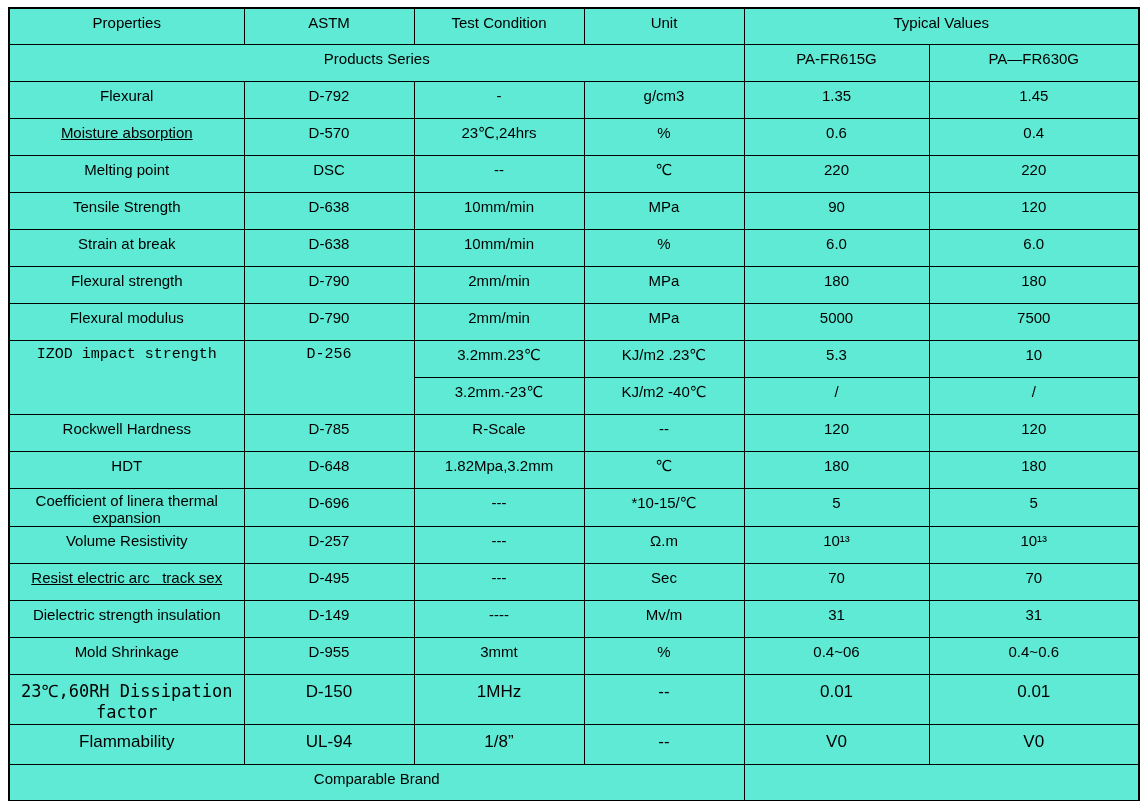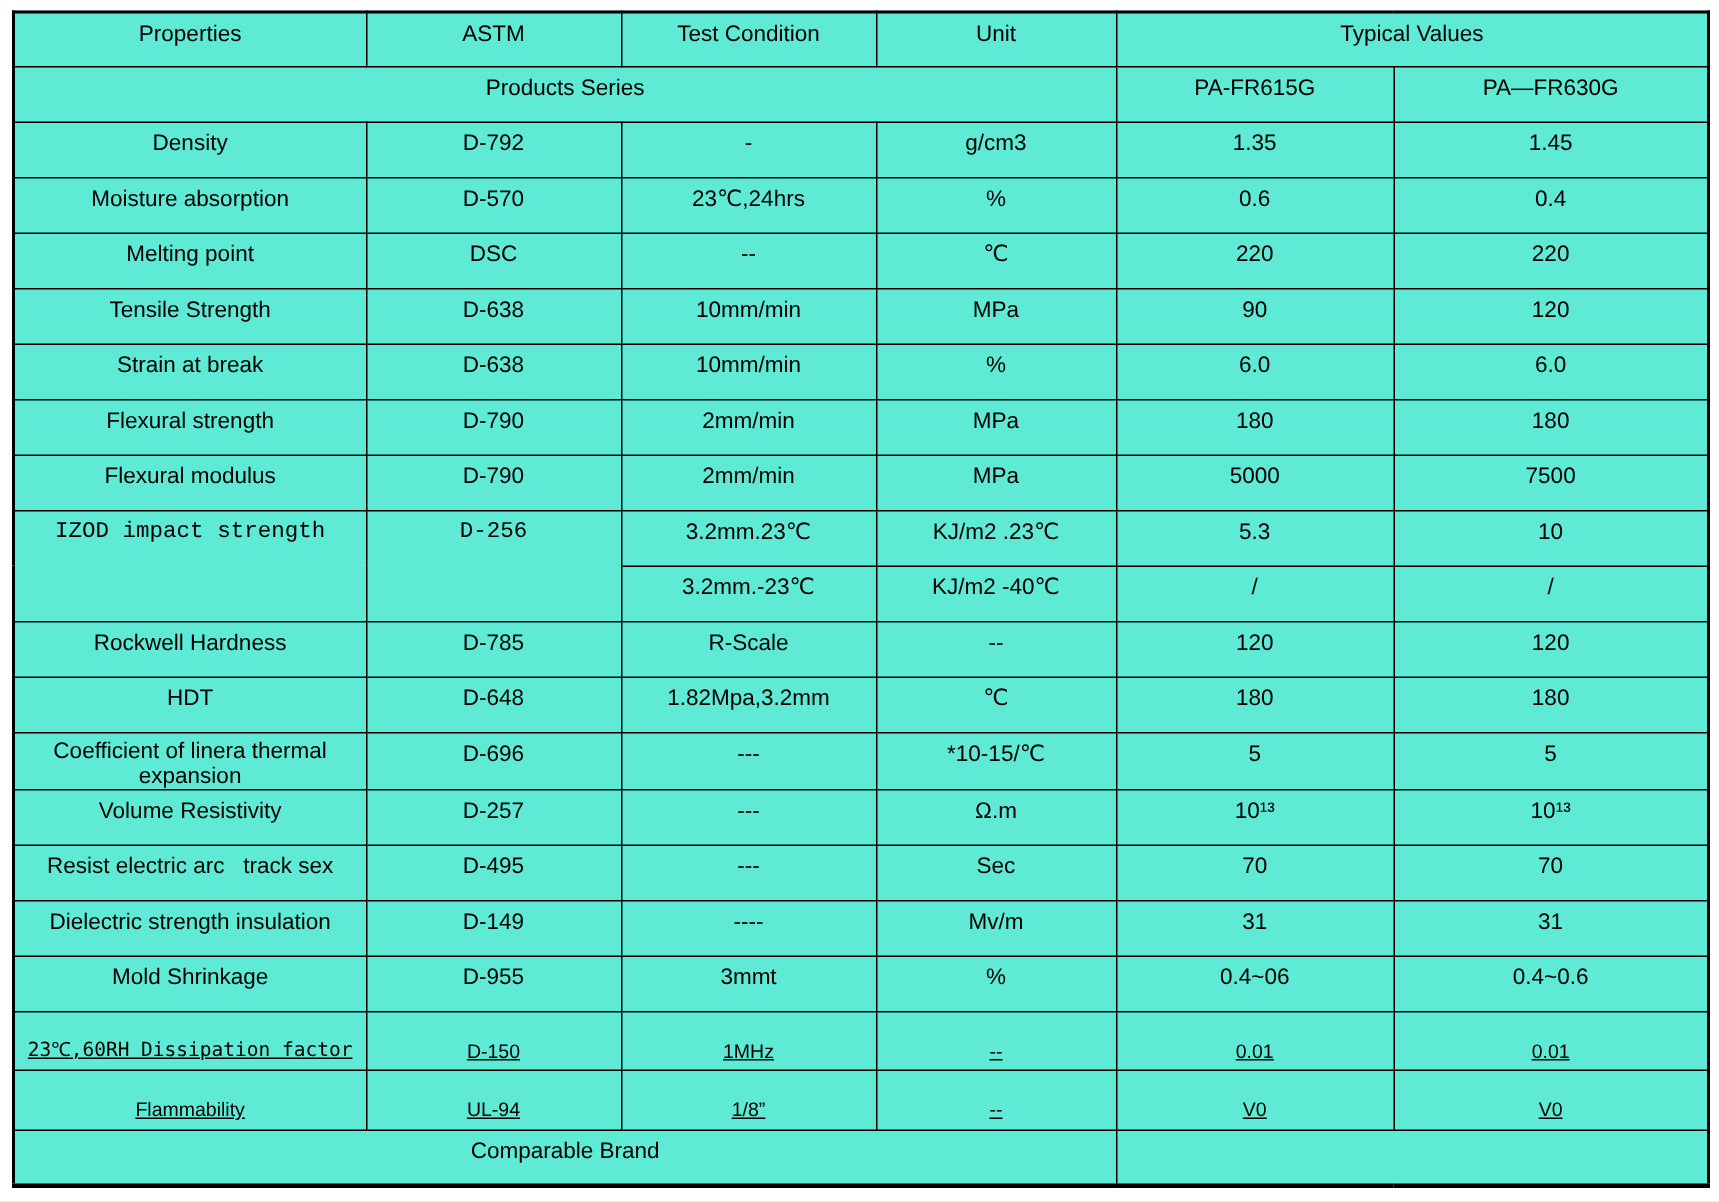--- a/index.html
+++ b/index.html
@@ -19,28 +19,28 @@
     border:1px solid #000;
     vertical-align:top;
     padding:5px 4px 0 4px;
     font-size:15px;
     line-height:1.25;
     text-align:center;
     overflow:hidden;
     word-wrap:break-word;
   }
   
-  td.al  { text-align:left; padding-left:12px; }   
+  td.al  { text-align:left; padding-left:12px;text-decoration:underline; }   
   td.al2 { text-align:left; padding-left:26px;margin-top:36px; }   
   td.ul  { text-align:left; padding-left:16px;margin-left:45px; }   
   td.thl { text-align:left; padding-left:6px; }    
   td.mid { vertical-align:middle; padding-top:0;font-family:Liberation Mono, monospace; } 
   td.series-label { text-align:center; padding-right:250px; } 
   td.grade { text-align:left; padding-left:15px; font-size:14px;margin-left:36px; }
-  tr.small td { font-size:13px; padding-top:18px;text-decoration:underline; }
+  tr.small td { font-size:17px; padding-top:6px; }
   td.mono {
     font-family:"DejaVu Sans Mono","Liberation Mono",monospace;
     font-size:13.5px; padding-left:3px; text-align:left;
   }
 </style>
 </head>
 <body>
 
 <div class="tbl-wrap">
 <table class="spec">
@@ -62,21 +62,21 @@
     <td colspan="2">Typical Values</td>
   </tr>
 
   <tr style="height:37px">
     <td colspan="4" class="series-label">Products Series</td>
     <td class="grade">PA-FR615G</td>
     <td class="grade">PA—FR630G</td>
   </tr>
 
   <tr style="height:37px">
-    <td>Density</td>
+    <td>Flexural</td>
     <td>D-792</td>
     <td>-</td>
     <td>g/cm3</td>
     <td>1.35</td>
     <td>1.45</td>
   </tr>
 
   <tr style="height:37px">
     <td class="al">Moisture absorption</td>
     <td>D-570</td>

